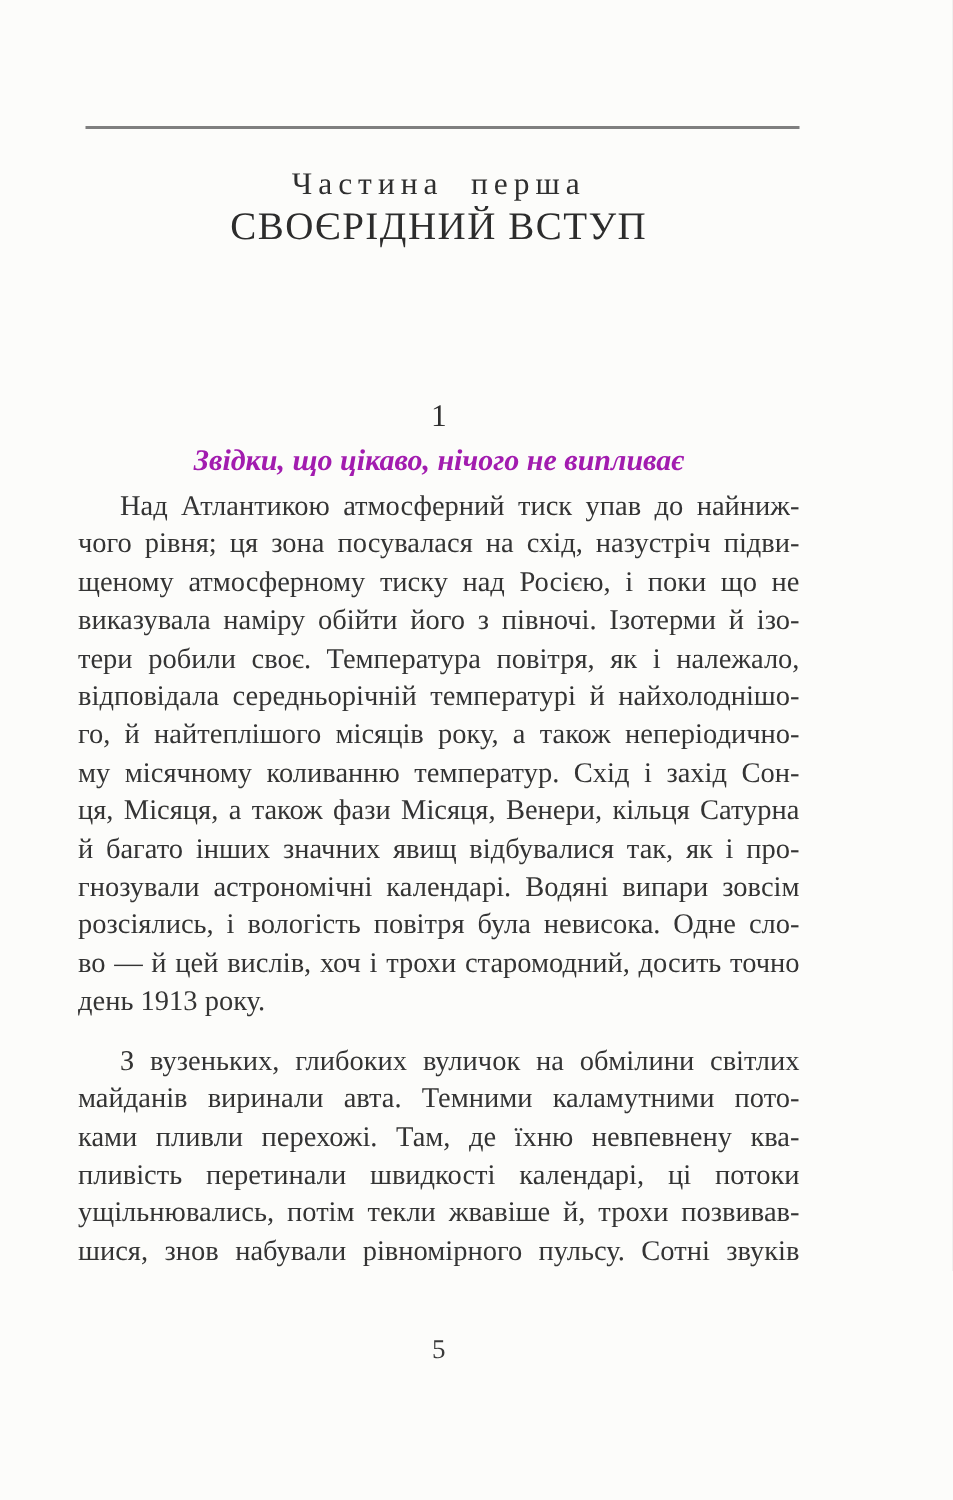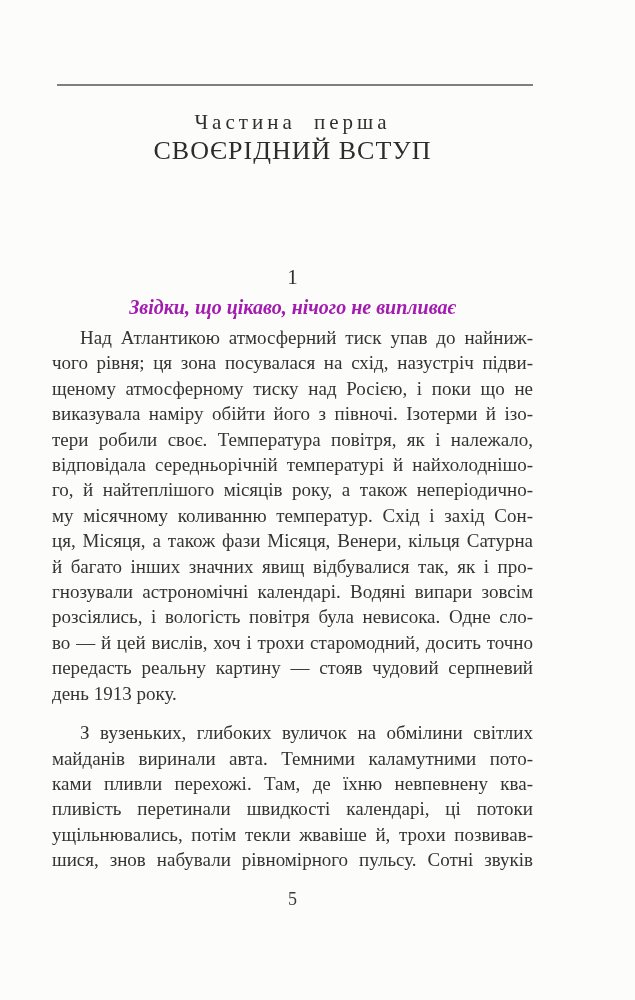--- a/index.html
+++ b/index.html
@@ -118,21 +118,20 @@
       <div class="line">виказувала наміру обійти його з півночі. Ізотерми й ізо-</div>
       <div class="line">тери робили своє. Температура повітря, як і належало,</div>
       <div class="line">відповідала середньорічній температурі й найхолоднішо-</div>
       <div class="line">го, й найтеплішого місяців року, а також неперіодично-</div>
       <div class="line">му місячному коливанню температур. Схід і захід Сон-</div>
       <div class="line">ця, Місяця, а також фази Місяця, Венери, кільця Сатурна</div>
       <div class="line">й багато інших значних явищ відбувалися так, як і про-</div>
       <div class="line">гнозували астрономічні календарі. Водяні випари зовсім</div>
       <div class="line">розсіялись, і вологість повітря була невисока. Одне сло-</div>
       <div class="line">во — й цей вислів, хоч і трохи старомодний, досить точно</div>
-      <div class="line">передасть реальну картину — стояв чудовий серпневий</div>
       <div class="line end-line">день 1913 року.</div>
     </div>
     <div class="para">
       <div class="line first-line">З вузеньких, глибоких вуличок на обмілини світлих</div>
       <div class="line">майданів виринали авта. Темними каламутними пото-</div>
       <div class="line">ками пливли перехожі. Там, де їхню невпевнену ква-</div>
       <div class="line">пливість перетинали швидкості календарі, ці потоки</div>
       <div class="line">ущільнювались, потім текли жвавіше й, трохи позвивав-</div>
       <div class="line">шися, знов набували рівномірного пульсу. Сотні звуків</div>
     </div>

